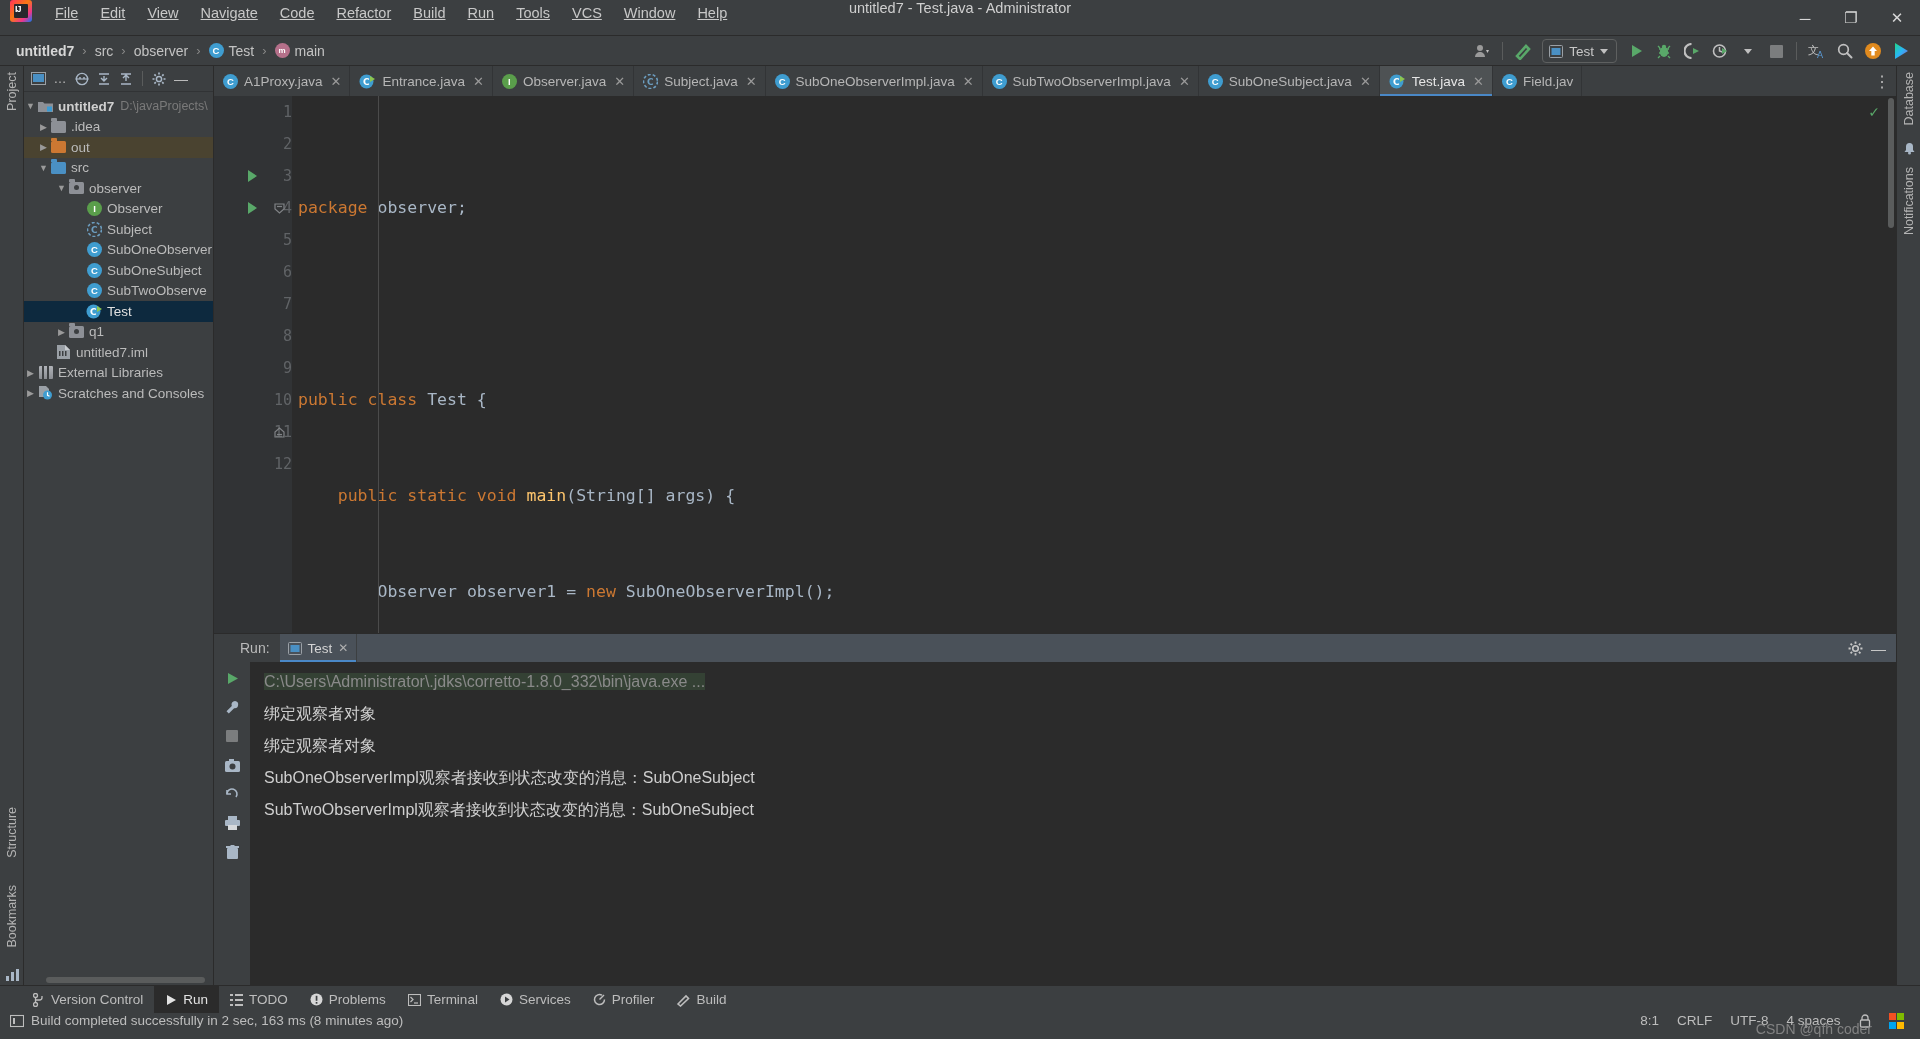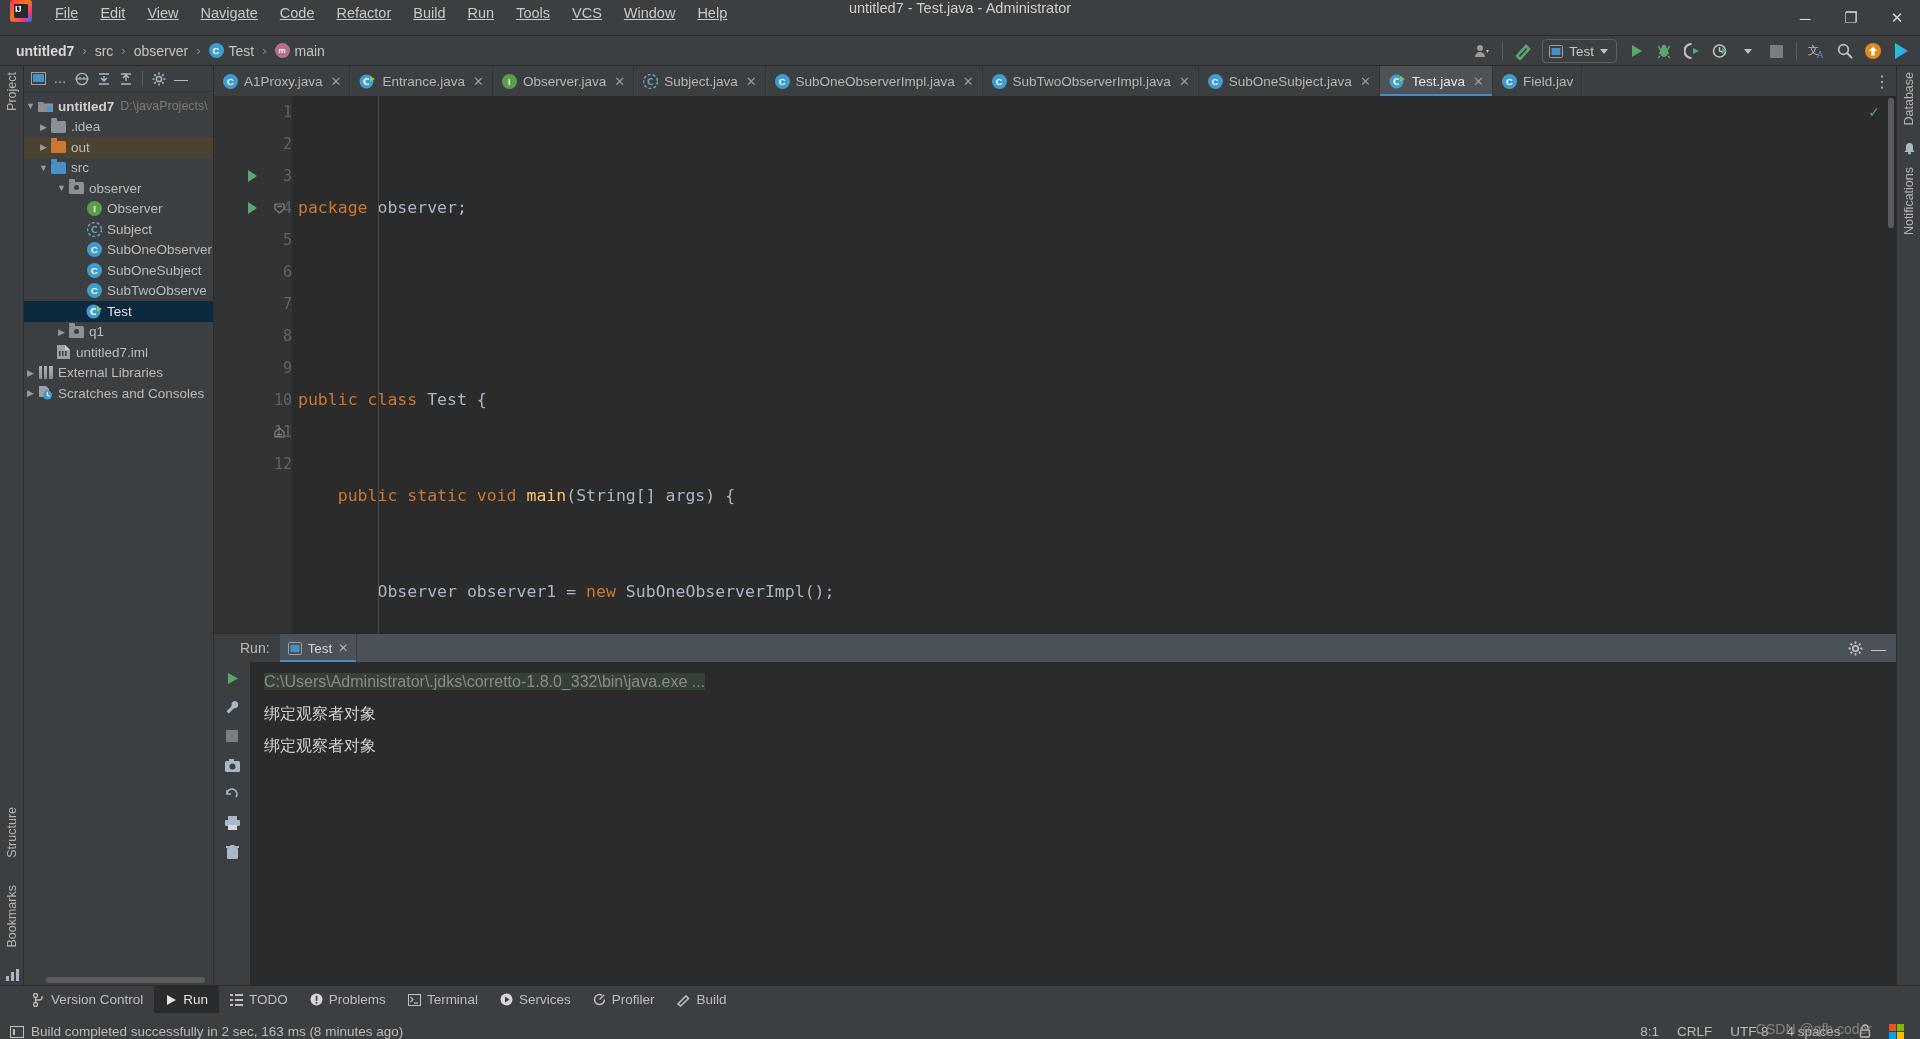--- a/index.html
+++ b/index.html
@@ -146,21 +146,21 @@
     font-size:16px; line-height:32px; padding:4px 0 0 14px; color:#bbbbbb; overflow:hidden;
   }
   .c-path { color:#8a8a8a; }
   .c-sel { background:#344134; }
   .c-out { color:#cfcfcf; }
 
   
   .toolwins { height:28px; background:#3c3f41; display:flex; align-items:center; flex:none; border-top:1px solid #2b2b2b;}
   .tw { display:flex; align-items:center; gap:6px; font-size:13.5px; color:#bdbdbd; padding:0 11px; height:28px;}
   .tw.active { background:#2b2b2b; color:#e2e2e2;}
-  .statusbar { height:26px; background:#3c3f41; display:flex; align-items:flex-end; flex:none; position:relative; font-size:13.5px; color:#bdbdbd;}
+  .statusbar { height:26px; background:#3c3f41; display:flex; align-items:flex-start; flex:none; position:relative; font-size:13.5px; color:#bdbdbd;}
   .sb-left { display:flex; align-items:center; gap:7px; padding-left:10px;}
   .sb-right { position:absolute; right:16px; display:flex; align-items:center; gap:18px;}
   .wm { position:absolute; right:48px; bottom:2px; font-size:14px; color:#8e8e8e; opacity:.85;}
   .ms-logo { display:grid; grid-template-columns:7px 7px; grid-template-rows:7px 7px; gap:1.5px;}
   .ms-logo i { display:block; }
 
   
   .rrail { width:24px; background:#3c3f41; border-left:1px solid #2b2b2b; display:flex; flex-direction:column; align-items:center; flex:none; position:relative;}
   svg { display:block; }
 </style>
@@ -722,20 +722,22 @@
                   <rect x="1" y="3" width="11" height="11" rx="1" fill="#a9b7c6"></rect>
                   <rect x="0" y="1" width="13" height="2" fill="#a9b7c6"></rect>
                   <rect x="4.5" y="0" width="4" height="1.5" fill="#a9b7c6"></rect>
                 </svg>
               </div>
           </div>
           <div class="console">
             <div><span class="c-path c-sel">C:\Users\Administrator\.jdks\corretto-1.8.0_332\bin\java.exe ...</span></div>
             <div class="c-out">绑定观察者对象</div>
             <div class="c-out">绑定观察者对象</div>
+            <div class="c-out">SubOneObserverImpl观察者接收到状态改变的消息：SubOneSubject</div>
+            <div class="c-out">SubTwoObserverImpl观察者接收到状态改变的消息：SubOneSubject</div>
             <div class="c-out">&nbsp;</div>
           </div>
         </div>
       </div>
     </div>
 
     <div class="rrail">
       <div class="rail-top">
         <div class="rail-label">Database</div>
         <div style="height:10px"></div>

